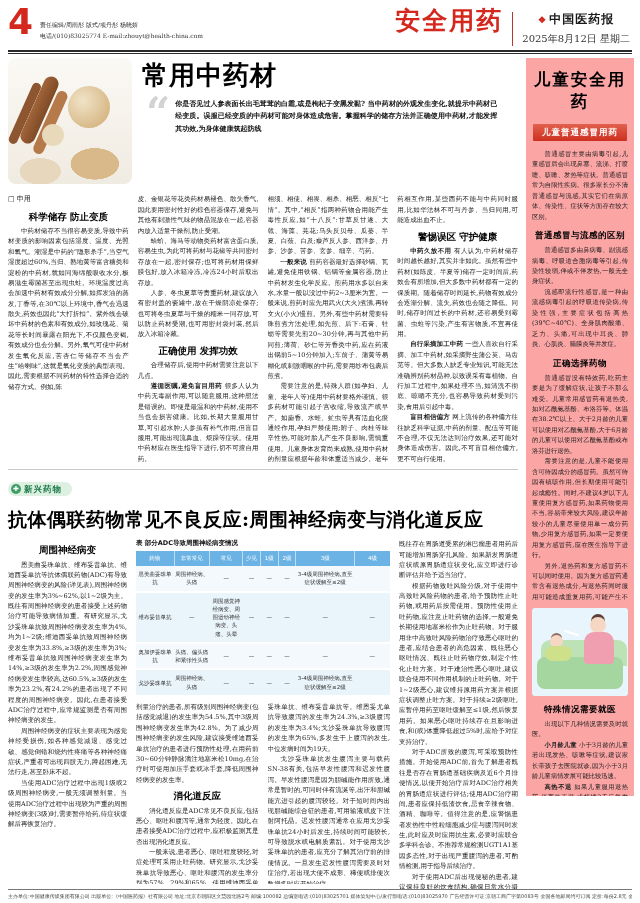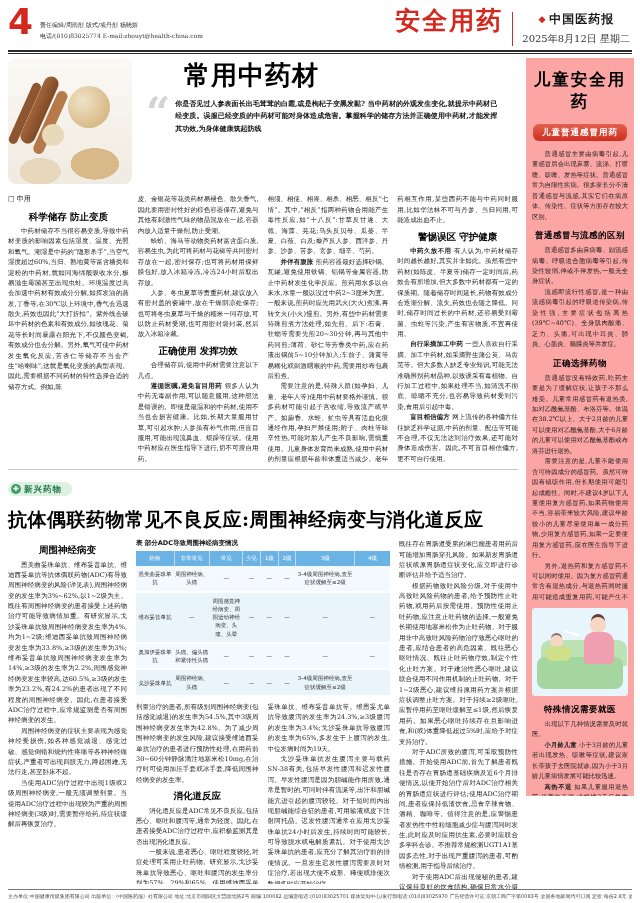--- a/index.html
+++ b/index.html
@@ -25,21 +25,21 @@
 
 .ta-head{display:flex;gap:10px;height:132px}
 .photo{width:124px;height:126px;border-radius:8px;flex:none;position:relative;overflow:hidden;
 background:radial-gradient(40px 26px at 70% 84%,#d9b98a 0 60%,transparent 61%),
 radial-gradient(34px 22px at 26% 90%,#e7d7bd 0 60%,transparent 61%),
 linear-gradient(#fbf9f5,#f0ebe1)}
 .photo i{position:absolute;left:24px;top:16px;width:15px;height:72px;background:linear-gradient(90deg,#a2653a,#7e4a26);border-radius:8px;transform:rotate(24deg);box-shadow:15px 7px 0 -2px #b5794a,-12px 9px 0 -3px #8d5530}
 .photo u{position:absolute;left:60px;top:28px;width:42px;height:42px;border-radius:50%;background:radial-gradient(circle at 35% 35%,#f0e3c8,#cfa96f);box-shadow:-36px 28px 0 -10px #e8d9ba}
 .ta-right{flex:1;padding-top:1px}
 .ta-title{font-weight:900;font-size:26px;line-height:1.28;color:#000;letter-spacing:1px}
-.t1{margin-left:42px}
+.t1{}
 .lede{display:flex;gap:5px;margin-top:5px;padding-left:4px}
 .q{font:900 42px/0.75 "DejaVu Serif",serif;color:#d3d3d3;flex:none}
 .lede p{font-size:7px;line-height:1.8;font-weight:700;color:#111;width:322px;text-align:justify}
 .cols{display:flex;gap:9px;height:268px;overflow:hidden;margin-top:4px}
 .col{flex:1;font-size:6.5px;line-height:1.6;text-align:justify;color:#1d1d1d;overflow:hidden}
 .byline{font-size:7px;margin-bottom:5px;color:#222}
 .colh{font:700 9.5px/1.2 "DejaVu Sans","Liberation Sans",sans-serif;text-align:center;margin:5px 0 4px;color:#000}
 .para{text-indent:2em;margin:0}
 .para b{font-family:"DejaVu Sans","Liberation Sans",sans-serif}
 .divider{border-top:1px solid #c9c9c9;margin:7px 0 6px}
@@ -54,21 +54,21 @@
 .tbl-cap{font:700 6.5px/1.4 "DejaVu Sans","Liberation Sans",sans-serif;margin-bottom:3px;color:#111}
 table{width:100%;border-collapse:collapse;font-size:5.5px;text-align:center;font-family:"DejaVu Sans","Liberation Sans",sans-serif}
 th{background:#6bb3e4;color:#fff;font-weight:400;padding:4px 1px;border-right:1px solid rgba(255,255,255,.55)}
 th:last-child{border-right:none}
 td{background:#f3f9fd;padding:4px 1px;border-bottom:2px solid #fff;color:#333;line-height:1.5}
 tr:nth-child(even) td{background:#eaf4fb}
 .mid-cols{display:flex;gap:9px;margin-top:5px;height:182px;overflow:hidden}
 .mid-cols .col{flex:1}
 
 .sb-title{font-weight:900;font-size:16.5px;text-align:center;color:#000;margin:3px 0 11px;letter-spacing:2px}
-.sb-box{background:linear-gradient(180deg,#e2604e,#cd2f1f);color:#fff;font:700 8.5px/1 "DejaVu Sans","Liberation Sans",sans-serif;text-align:center;padding:4px 0;border-radius:6px;margin:0 1px 8px;letter-spacing:1px}
+.sb-box{background:linear-gradient(180deg,#e2604e,#cd2f1f);color:#fff;font:700 8.5px/1 "DejaVu Sans","Liberation Sans",sans-serif;text-align:center;padding:4px 0;border-radius:1px;margin:0 1px 8px;letter-spacing:1px}
 .sb-txt{font-size:6.3px;line-height:1.66;text-align:justify;overflow:hidden}
 .sb h5{font:700 8.5px/1.2 "DejaVu Sans","Liberation Sans",sans-serif;text-align:center;margin:8px 0 5px;color:#000;letter-spacing:.5px}
 .illus{height:88px;margin:7px 0 2px;position:relative;border-radius:3px;overflow:hidden;background:#e9f5fc}
 .il-sofa{position:absolute;left:5px;right:5px;bottom:7px;height:32px;background:#a5d6a0;border-radius:8px}
 .il-back{position:absolute;left:9px;bottom:30px;width:86px;height:26px;background:#bce2b6;border-radius:9px 9px 0 0}
 .il-mh{position:absolute;right:22px;top:9px;width:16px;height:16px;border-radius:50%;background:#f6d7c3;box-shadow:0 -4px 0 -1px #5d4037}
 .il-mb{position:absolute;right:14px;top:24px;width:30px;height:32px;border-radius:10px 10px 4px 4px;background:#ef9fb0}
 .il-ch{position:absolute;left:18px;top:27px;width:13px;height:13px;border-radius:50%;background:#f6d7c3;box-shadow:0 -3px 0 -1px #8d6e63}
 .il-cb{position:absolute;left:13px;top:38px;width:27px;height:15px;border-radius:8px;background:#cfe08a}
 .il-sp{position:absolute;left:32px;top:24px;width:15px;height:2px;background:#fff;transform:rotate(18deg)}
@@ -131,21 +131,21 @@
             </div>
           <h3 class="colh">正确使用 发挥功效</h3>
           <div>
               <p class="para">合理储存后,使用中药材需要注意以下几点。</p>
               <p class="para"><b>遵循医嘱,避免盲目用药 </b>很多人认为中药无毒副作用,可以随意服用,这种想法是错误的。即便是最温和的中药材,使用不当也会损害健康。比如,长期大量服用甘草,可引起水肿;人参虽有补气作用,但盲目服用,可能出现流鼻血、烦躁等症状。使用中药材应在医生指导下进行,切不可擅自用药。</p>
             </div>
         </div>
         <div class="col">
           <div>
               <p class="para" style="text-indent: 0px;">相须、相使、相畏、相杀、相恶、相反“七情”。其中,“相反”指两种药物合用能产生毒性反应,如“十八反”:甘草反甘遂、大戟、海藻、芫花;乌头反贝母、瓜蒌、半夏、白蔹、白及;藜芦反人参、西洋参、丹参、沙参、苦参、玄参、细辛、芍药。</p>
-              <p class="para"><b>并伴有腹胀 </b>煎药容器最好选择砂锅、瓦罐,避免使用铁锅、铝锅等金属容器,防止中药材发生化学反应。煎药用水多以自来水,水量一般以没过中药2~3厘米为宜。一般来说,煎药时应先用武火(大火)煮沸,再转文火(小火)慢煎。另外,有些中药材需要特殊煎煮方法处理,如先煎、后下:石膏、牡蛎等需要先煎20~30分钟,再与其他中药同煎;薄荷、砂仁等芳香类中药,应在药液出锅前5~10分钟加入;车前子、蒲黄等易糊化或刺激咽喉的中药,需要用纱布包裹后煎煮。</p>
+              <p class="para"><b>一般来说 </b>煎药容器最好选择砂锅、瓦罐,避免使用铁锅、铝锅等金属容器,防止中药材发生化学反应。煎药用水多以自来水,水量一般以没过中药2~3厘米为宜。一般来说,煎药时应先用武火(大火)煮沸,再转文火(小火)慢煎。另外,有些中药材需要特殊煎煮方法处理,如先煎、后下:石膏、牡蛎等需要先煎20~30分钟,再与其他中药同煎;薄荷、砂仁等芳香类中药,应在药液出锅前5~10分钟加入;车前子、蒲黄等易糊化或刺激咽喉的中药,需要用纱布包裹后煎煮。</p>
               <p class="para">需要注意的是,特殊人群(如孕妇、儿童、老年人等)使用中药材要格外谨慎。很多药材可能引起子宫收缩,导致流产或早产。如麝香、水蛭、虻虫等具有活血化瘀通经作用,孕妇严禁使用;附子、肉桂等味辛性热,可能对胎儿产生不良影响,需慎重使用。儿童身体发育尚未成熟,使用中药材的剂量应根据年龄和体重适当减少。老年人对药物的代谢能力下降,使用中药应从小剂量开始,逐渐调整,避免使用过于峻猛的中药。此外,老年人可能患有多种疾病,要注意药物间</p>
             </div>
         </div>
         <div class="col">
           <p class="para" style="text-indent:0">药相互作用,某些西药不能与中药同时服用,比如华法林不可与丹参、当归同用,可能造成出血不止。</p>
           <h3 class="colh">警惕误区 守护健康</h3>
           <div>
               <p class="para"><b>中药久放不用 </b>有人认为,中药材储存时间越长越好,其实并非如此。虽然有些中药材(如陈皮、半夏等)储存一定时间后,药效会有所增加,但大多数中药材都有一定的保质期。随着储存时间延长,药物有效成分会逐渐分解、流失,药效也会随之降低。同时,储存时间过长的中药材,还容易受到霉菌、虫蛀等污染,产生有害物质,不宜再使用。</p>
               <p class="para"><b>自行采摘加工中药 </b>一些人喜欢自行采摘、加工中药材,如采摘野生蒲公英、马齿苋等。但大多数人缺乏专业知识,可能无法准确辨别药材品种,以致误采有毒植物。自行加工过程中,如果处理不当,如清洗不彻底、晾晒不充分,也容易导致药材受到污染,食用后引起中毒。</p>
               <p class="para"><b>盲目相信偏方 </b>网上流传的各种偏方往往缺乏科学证据,中药的剂量、配伍等可能不合理,不仅无法达到治疗效果,还可能对身体造成伤害。因此,不可盲目相信偏方,更不可自行使用。</p>

